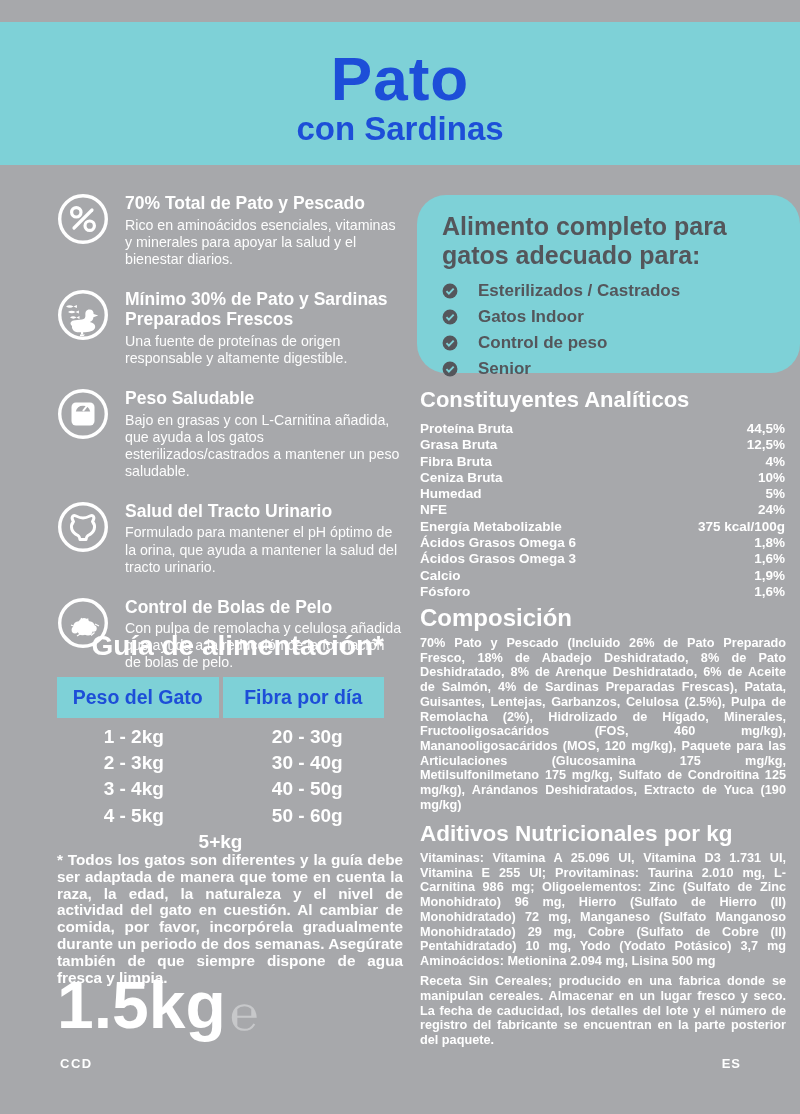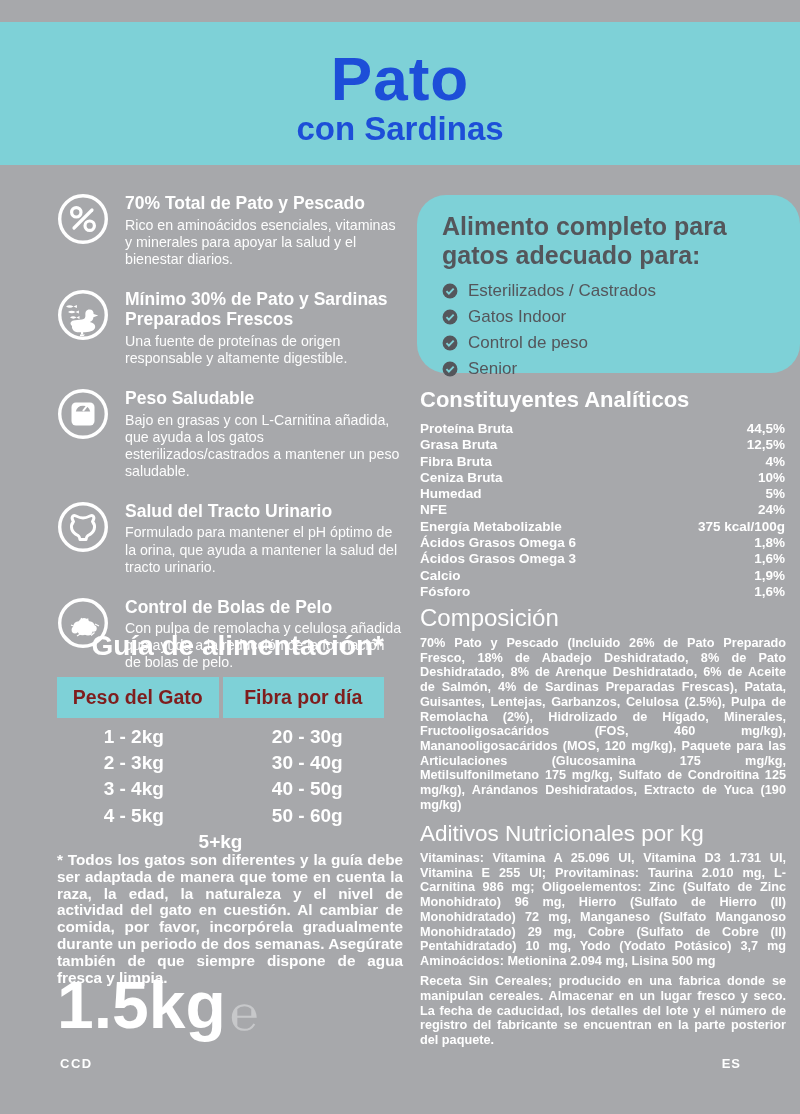--- a/index.html
+++ b/index.html
@@ -24,42 +24,42 @@
   .feature-text { flex:1; }
   .feature-title { font-size:17.5px; font-weight:bold; line-height:1.18; margin-bottom:3px; }
   .feature-body { font-size:14.2px; line-height:1.2; font-weight:normal; color:#fdfdfd; }
 
   
   .suit-box {
     position:absolute; left:417px; top:195px; width:383px; height:178px;
     background:#7ed1d7; color:#54565b; padding:17px 24px 0 25px;border-radius:29px;
   }
   .suit-title { font-size:25px; font-weight:bold; line-height:1.16; margin-bottom:11px; }
-  .suit-item { display:flex; align-items:center; gap:10px; margin-bottom:6px; font-size:17px; font-weight:normal; }
+  .suit-item { display:flex; align-items:center; gap:20px; margin-bottom:6px; font-size:17px; font-weight:bold; }
   .check-icon { width:16px; height:16px; flex:0 0 16px; }
 
   
   .analytical { position:absolute; left:420px; top:387px; width:365px; }
   .section-title { font-size:22px; font-weight:bold; margin-bottom:8px; }
   .anal-row { display:flex; justify-content:space-between; font-size:13.5px; font-weight:bold; line-height:16.3px; }
 
   
   .composition { position:absolute; left:420px; top:604px; width:366px; }
   .additives   { position:absolute; left:420px; top:821px; width:366px; }
-  .para-title  { font-size:24px; font-weight:normal; margin-bottom:4px; }
+  .para-title  { font-size:24px; font-weight:bold; margin-bottom:4px; }
   .para-text   { font-size:12.7px; font-weight:bold; line-height:14.7px; text-align:justify; }
   .storage-note{ position:absolute; left:420px; top:974px; width:366px;
                  font-size:12.7px; font-weight:bold; line-height:14.8px; text-align:justify; }
 
   
   .feeding { position:absolute; left:57px; top:630px; width:327px; }
   .feeding-title { font-size:28px; font-weight:bold; margin-bottom:15px;text-align:right; }
   .feed-head { display:flex; gap:4px; }
   .feed-head-cell {
-    flex:1; height:41px; background:#7ed1d7; color:#7f1d1d;
+    flex:1; height:41px; background:#7ed1d7; color:#1d4ed8;
     font-size:19.5px; font-weight:bold; display:flex; align-items:center; justify-content:center;
   }
   .feed-body { margin-top:6px; }
   .feed-row { display:flex; gap:20px; height:26.2px; }
   .feed-cell { flex:1; text-align:center; font-size:19px; font-weight:bold; line-height:26.2px; }
 
   .footnote {
     position:absolute; left:57px; top:852px; width:346px;
     font-size:15.3px; font-weight:bold; line-height:16.8px; text-align:justify;
   }

